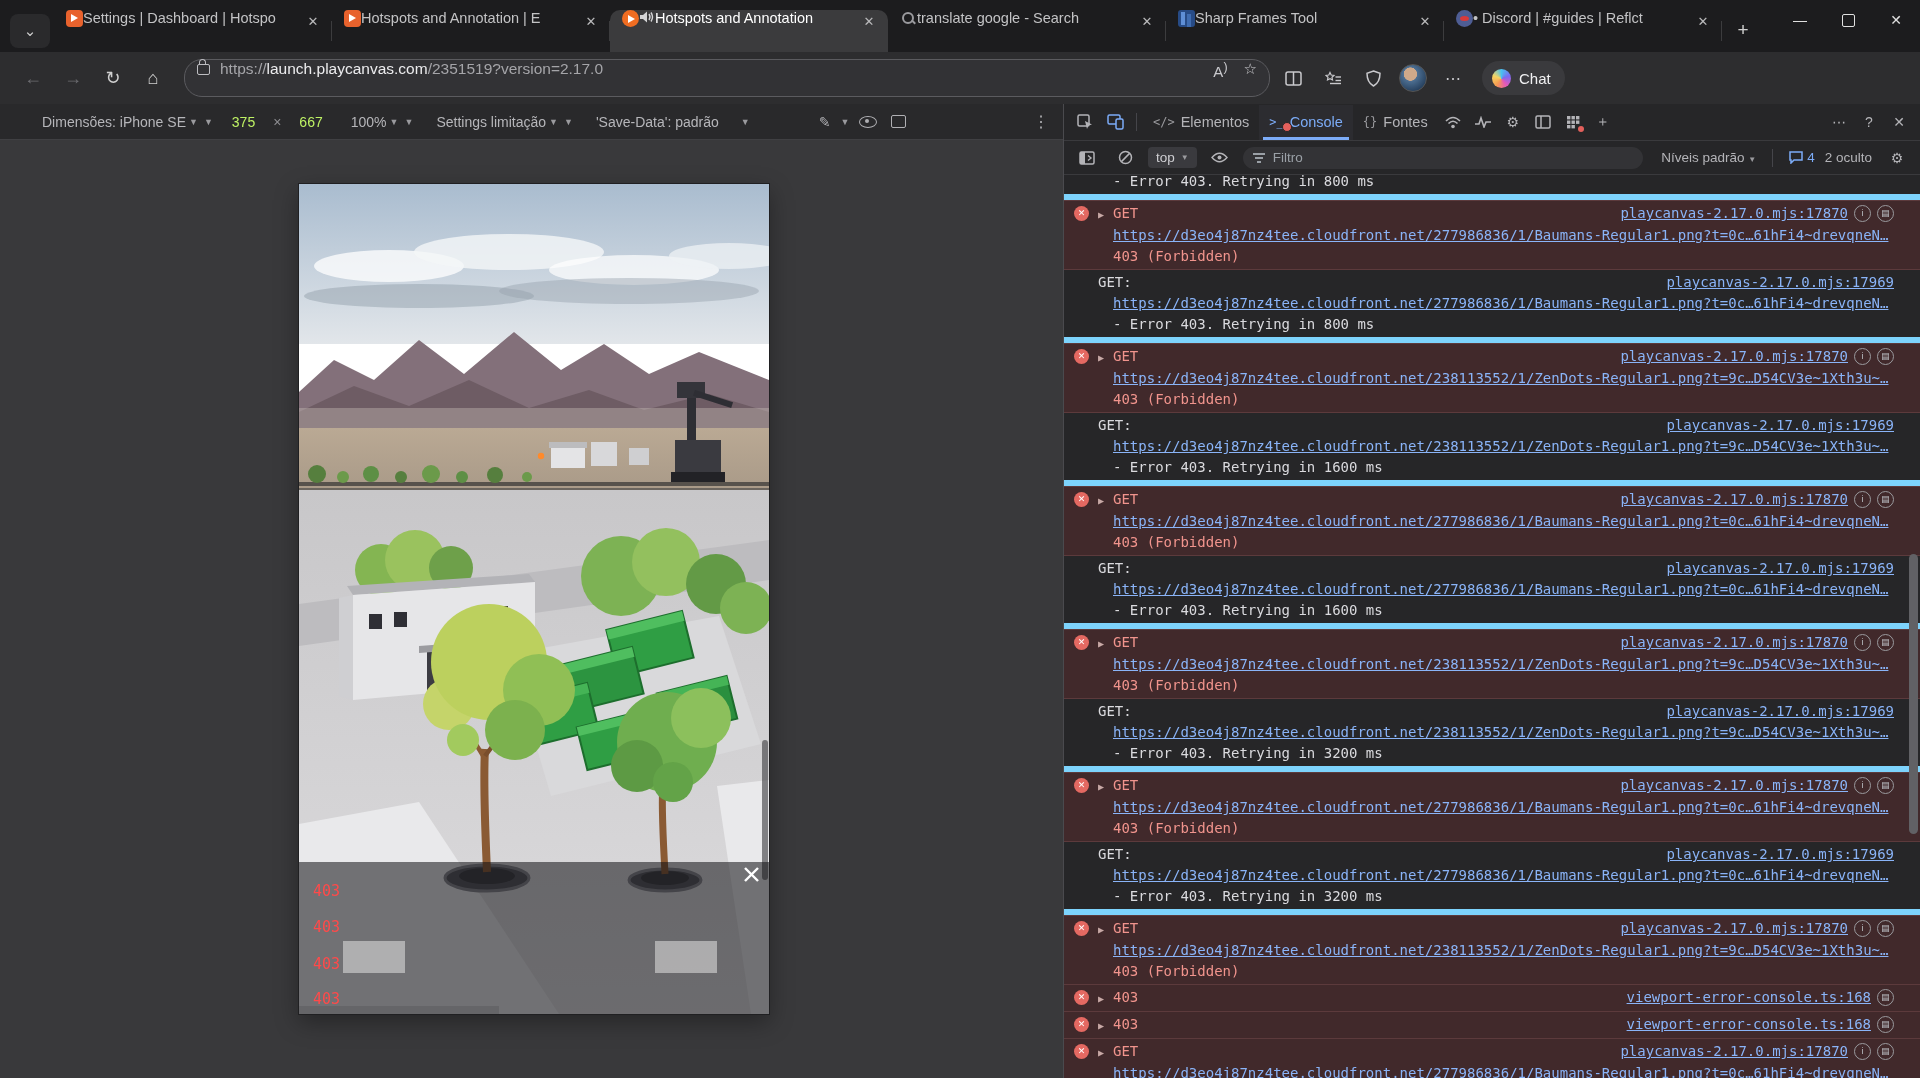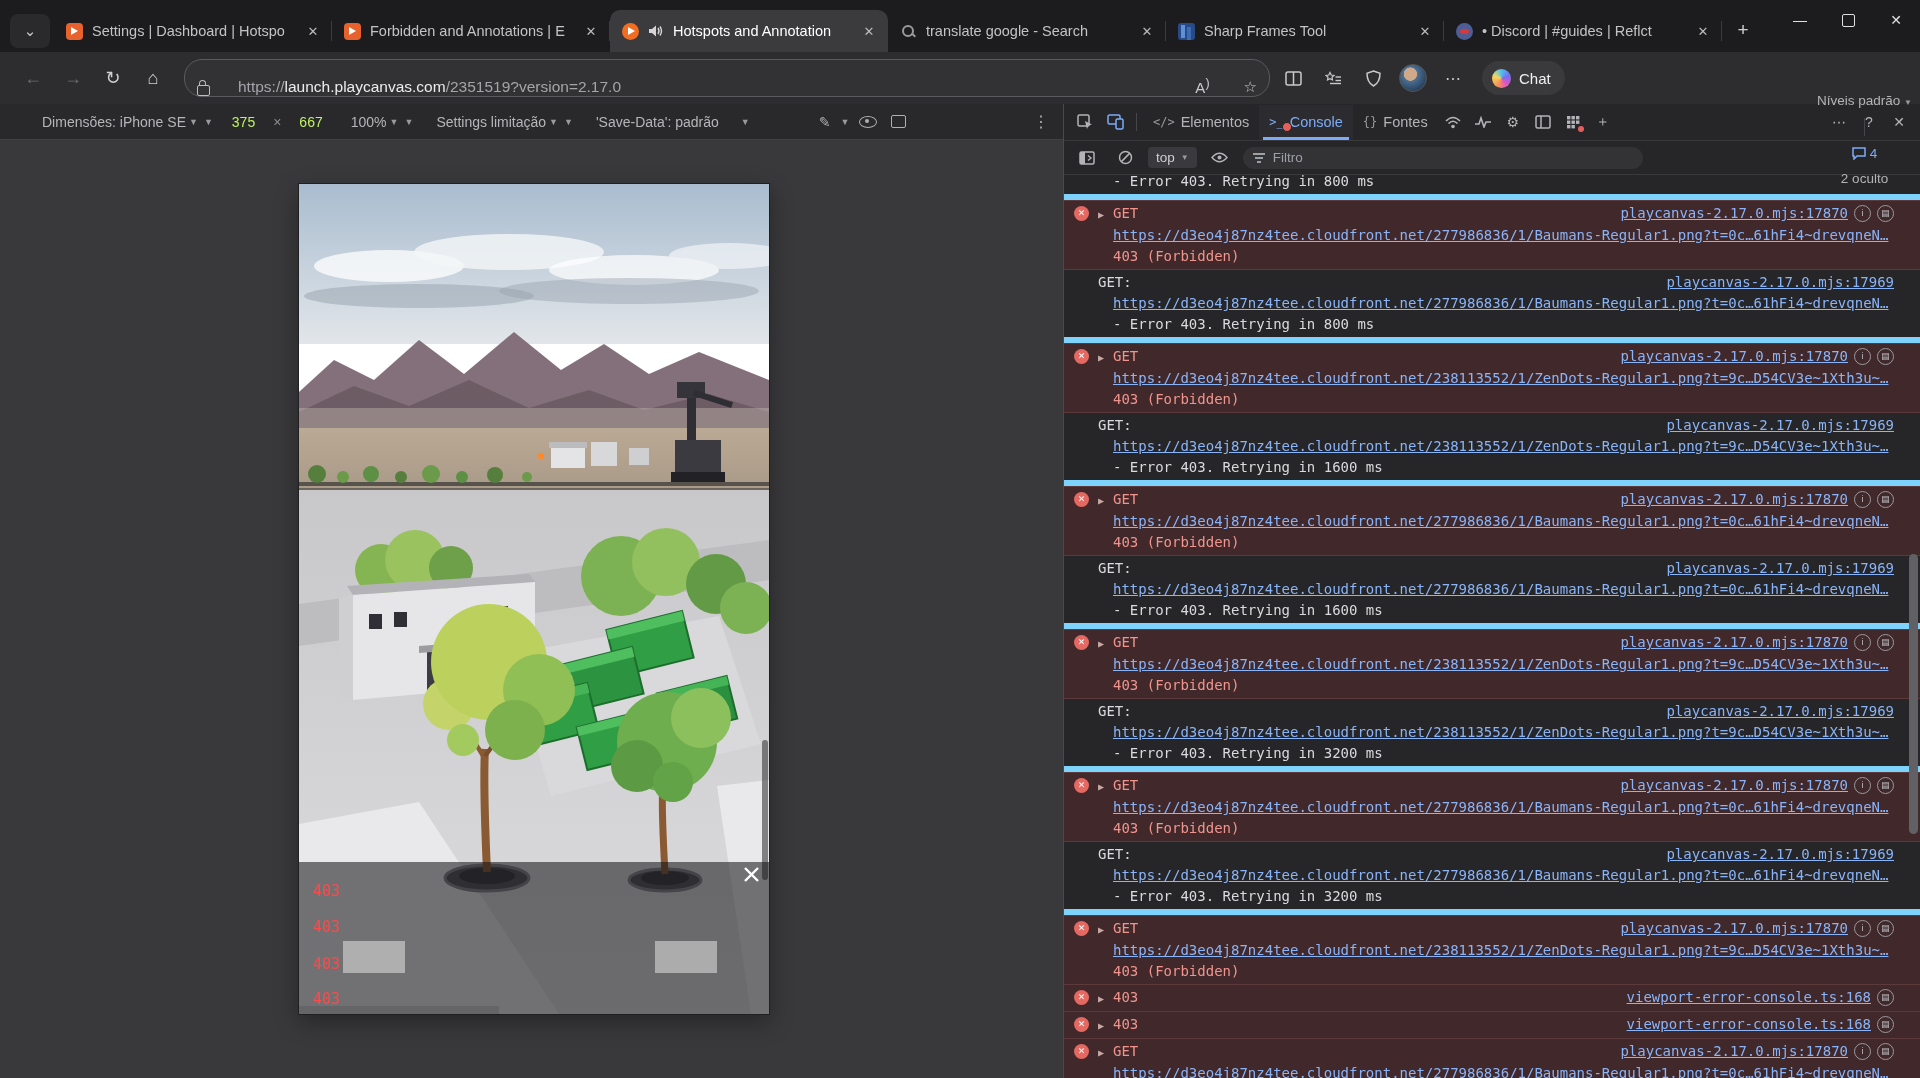--- a/index.html
+++ b/index.html
@@ -3,21 +3,21 @@
 <meta charset="utf-8">
 <style>
   html,body{margin:0;padding:0;background:#111;}
   .screen{position:relative;width:1920px;height:1078px;overflow:hidden;
     font-family:"Liberation Sans",sans-serif;background:#3a3a3c;color:#ddd;}
   
   .tabbar{position:absolute;top:0;left:0;right:0;height:52px;background:#1c1c1e;
     display:flex;align-items:flex-end;}
   .tabsearch{width:40px;height:34px;margin:0 4px 4px 10px;border-radius:8px;display:flex;
     align-items:center;justify-content:center;color:#cfcfcf;font-size:15px;background:#2a2a2c;}
-  .tab{width:258px;height:42px;display:flex;align-items:center;gap:9px;padding:0 8px 0 12px;
+  .tab{width:258px;height:42px;display:flex;align-items:flex-start;padding:0 8px 0 12px;
     color:#c3c3c5;font-size:14.5px;border-radius:10px 10px 0 0;position:relative;flex:0 0 auto;}
   .tab:not(.active)::after{content:"";position:absolute;right:0;top:11px;bottom:11px;width:1px;background:#3c3c3e;}
   .tab.active{background:#3b3b3d;color:#fff;}
   .tab .title{flex:1;white-space:nowrap;overflow:hidden;}
   .tab .close{width:22px;height:22px;border-radius:5px;display:flex;align-items:center;
     justify-content:center;font-size:13px;color:#b9b9bb;}
   .fav{width:17px;height:17px;flex:0 0 auto;}
   .fav.pc{background:#e8622d;border-radius:4px;position:relative;}
   .fav.pc::after{content:"";position:absolute;left:5px;top:4px;border-left:7px solid #fff;
     border-top:4.5px solid transparent;border-bottom:4.5px solid transparent;}
@@ -37,21 +37,21 @@
   .wincontrols{margin-left:auto;display:flex;height:52px;}
   .winbtn{width:48px;height:40px;display:flex;align-items:center;justify-content:center;color:#e0e0e0;font-size:14px;}
   .maxglyph{width:11px;height:11px;border:1.4px solid #e0e0e0;border-radius:2px;display:block;}
   
   .addrbar{position:absolute;top:52px;left:0;right:0;height:52px;background:#2d2d2f;
     display:flex;align-items:center;padding:0 16px;gap:6px;}
   .navic{width:34px;height:34px;display:flex;align-items:center;justify-content:center;
     font-size:18px;color:#cfcfcf;flex:0 0 auto;}
   .navic.dim{color:#6c6c70;}
   .omnibox{width:1060px;height:36px;margin-left:8px;border-radius:18px;background:#323235;
-    border:1px solid #5b5b5f;display:flex;align-items:flex-end;padding:0 12px;gap:28px;flex:0 0 auto;}
+    border:1px solid #5b5b5f;display:flex;align-items:flex-start;padding:0 12px;gap:10px;flex:0 0 auto;}
   .lock{width:11px;height:9px;border:1.6px solid #bdbdc1;border-radius:2px;position:relative;margin-top:4px;flex:0 0 auto;}
   .lock::before{content:"";position:absolute;left:1px;top:-6px;width:5px;height:5px;border:1.6px solid #bdbdc1;
     border-bottom:none;border-radius:4px 4px 0 0;}
   .url{font-size:15.5px;white-space:nowrap;overflow:hidden;flex:1;}
   .url .scheme,.url .path{color:#a5a5a9;}
   .url .host{color:#ececee;}
   .pill-ic{color:#c9c9cd;font-size:15px;margin-left:6px;flex:0 0 auto;}
   .toolic{width:34px;height:34px;display:flex;align-items:center;justify-content:center;color:#c9c9cd;flex:0 0 auto;}
   .avatar{width:26px;height:26px;border-radius:50%;background:radial-gradient(circle at 40% 35%,#cfa98a 28%,#4d6f92 30%,#27415f 75%);
     border:1px solid #555;}
@@ -94,21 +94,21 @@
   
   .con-toolbar{height:33px;display:flex;align-items:center;border-bottom:1px solid #3a3a3d;
     padding:0 8px;font-size:13.5px;color:#b4b4b8;gap:8px;flex:0 0 auto;}
   .ctx-pill{display:flex;align-items:center;gap:6px;background:#3a3a3e;border-radius:4px;
     padding:3px 8px;color:#cfcfd3;}
   .filterbox{width:380px;height:22px;border-radius:12px;background:#333336;display:flex;
     align-items:center;gap:8px;padding:0 10px;color:#9aa0a6;}
   .funnel{display:inline-block;width:12px;}
   .funnel i{display:block;height:2px;background:#9aa0a6;margin:2px auto;}
   .funnel i:nth-child(1){width:12px;}.funnel i:nth-child(2){width:8px;}.funnel i:nth-child(3){width:4px;}
-  .con-right{margin-left:auto;display:flex;align-items:center;gap:10px;flex-direction:column;}
+  .con-right{margin-left:auto;display:flex;align-items:center;gap:10px;}
   .bubble{display:inline-flex;align-items:center;gap:4px;color:#7cacf8;}
   .bubble svg{display:block;}
   
   .console{flex:1;position:relative;overflow:hidden;font-family:"DejaVu Sans Mono",monospace;
     font-size:14px;line-height:21px;color:#dadade;}
   .cmsg{display:flex;padding:2px 26px 2px 10px;border-bottom:7px solid #7dd3fc;position:relative;}
   .cmsg.error{background:#41292b;border-top:1px solid #5c3a3c;border-bottom:1px solid #5c3a3c;color:#f1948d;margin-top:-1px;}
   .gutter{width:24px;flex:0 0 auto;padding-top:3px;}
   .erricon{width:15px;height:15px;border-radius:50%;background:#e46962;color:#fff;display:flex;
     align-items:center;justify-content:center;font-size:9px;font-family:"Liberation Sans",sans-serif;}
@@ -134,21 +134,21 @@
     <div class="tabsearch">⌄</div>
 
     <div class="tab">
       <span class="fav pc"></span>
       <span class="title">Settings | Dashboard | Hotspo</span>
       <span class="close">✕</span>
     </div>
 
     <div class="tab">
       <span class="fav pc"></span>
-      <span class="title">Forbidden and Annotations | E</span>
+      <span class="title">Hotspots and Annotation | E</span>
       <span class="close">✕</span>
     </div>
 
     <div class="tab active">
       <span class="fav pc-round"></span>
       <svg class="speaker" viewBox="0 0 16 14">
         <polygon points="1,5 4,5 8,1.5 8,12.5 4,9 1,9" fill="#d5d5d7"></polygon>
         <path d="M10 4 Q12 7 10 10 M12 2.5 Q15 7 12 11.5" stroke="#d5d5d7" stroke-width="1.4" fill="none"></path>
       </svg>
       <span class="title">Hotspots and Annotation</span>

